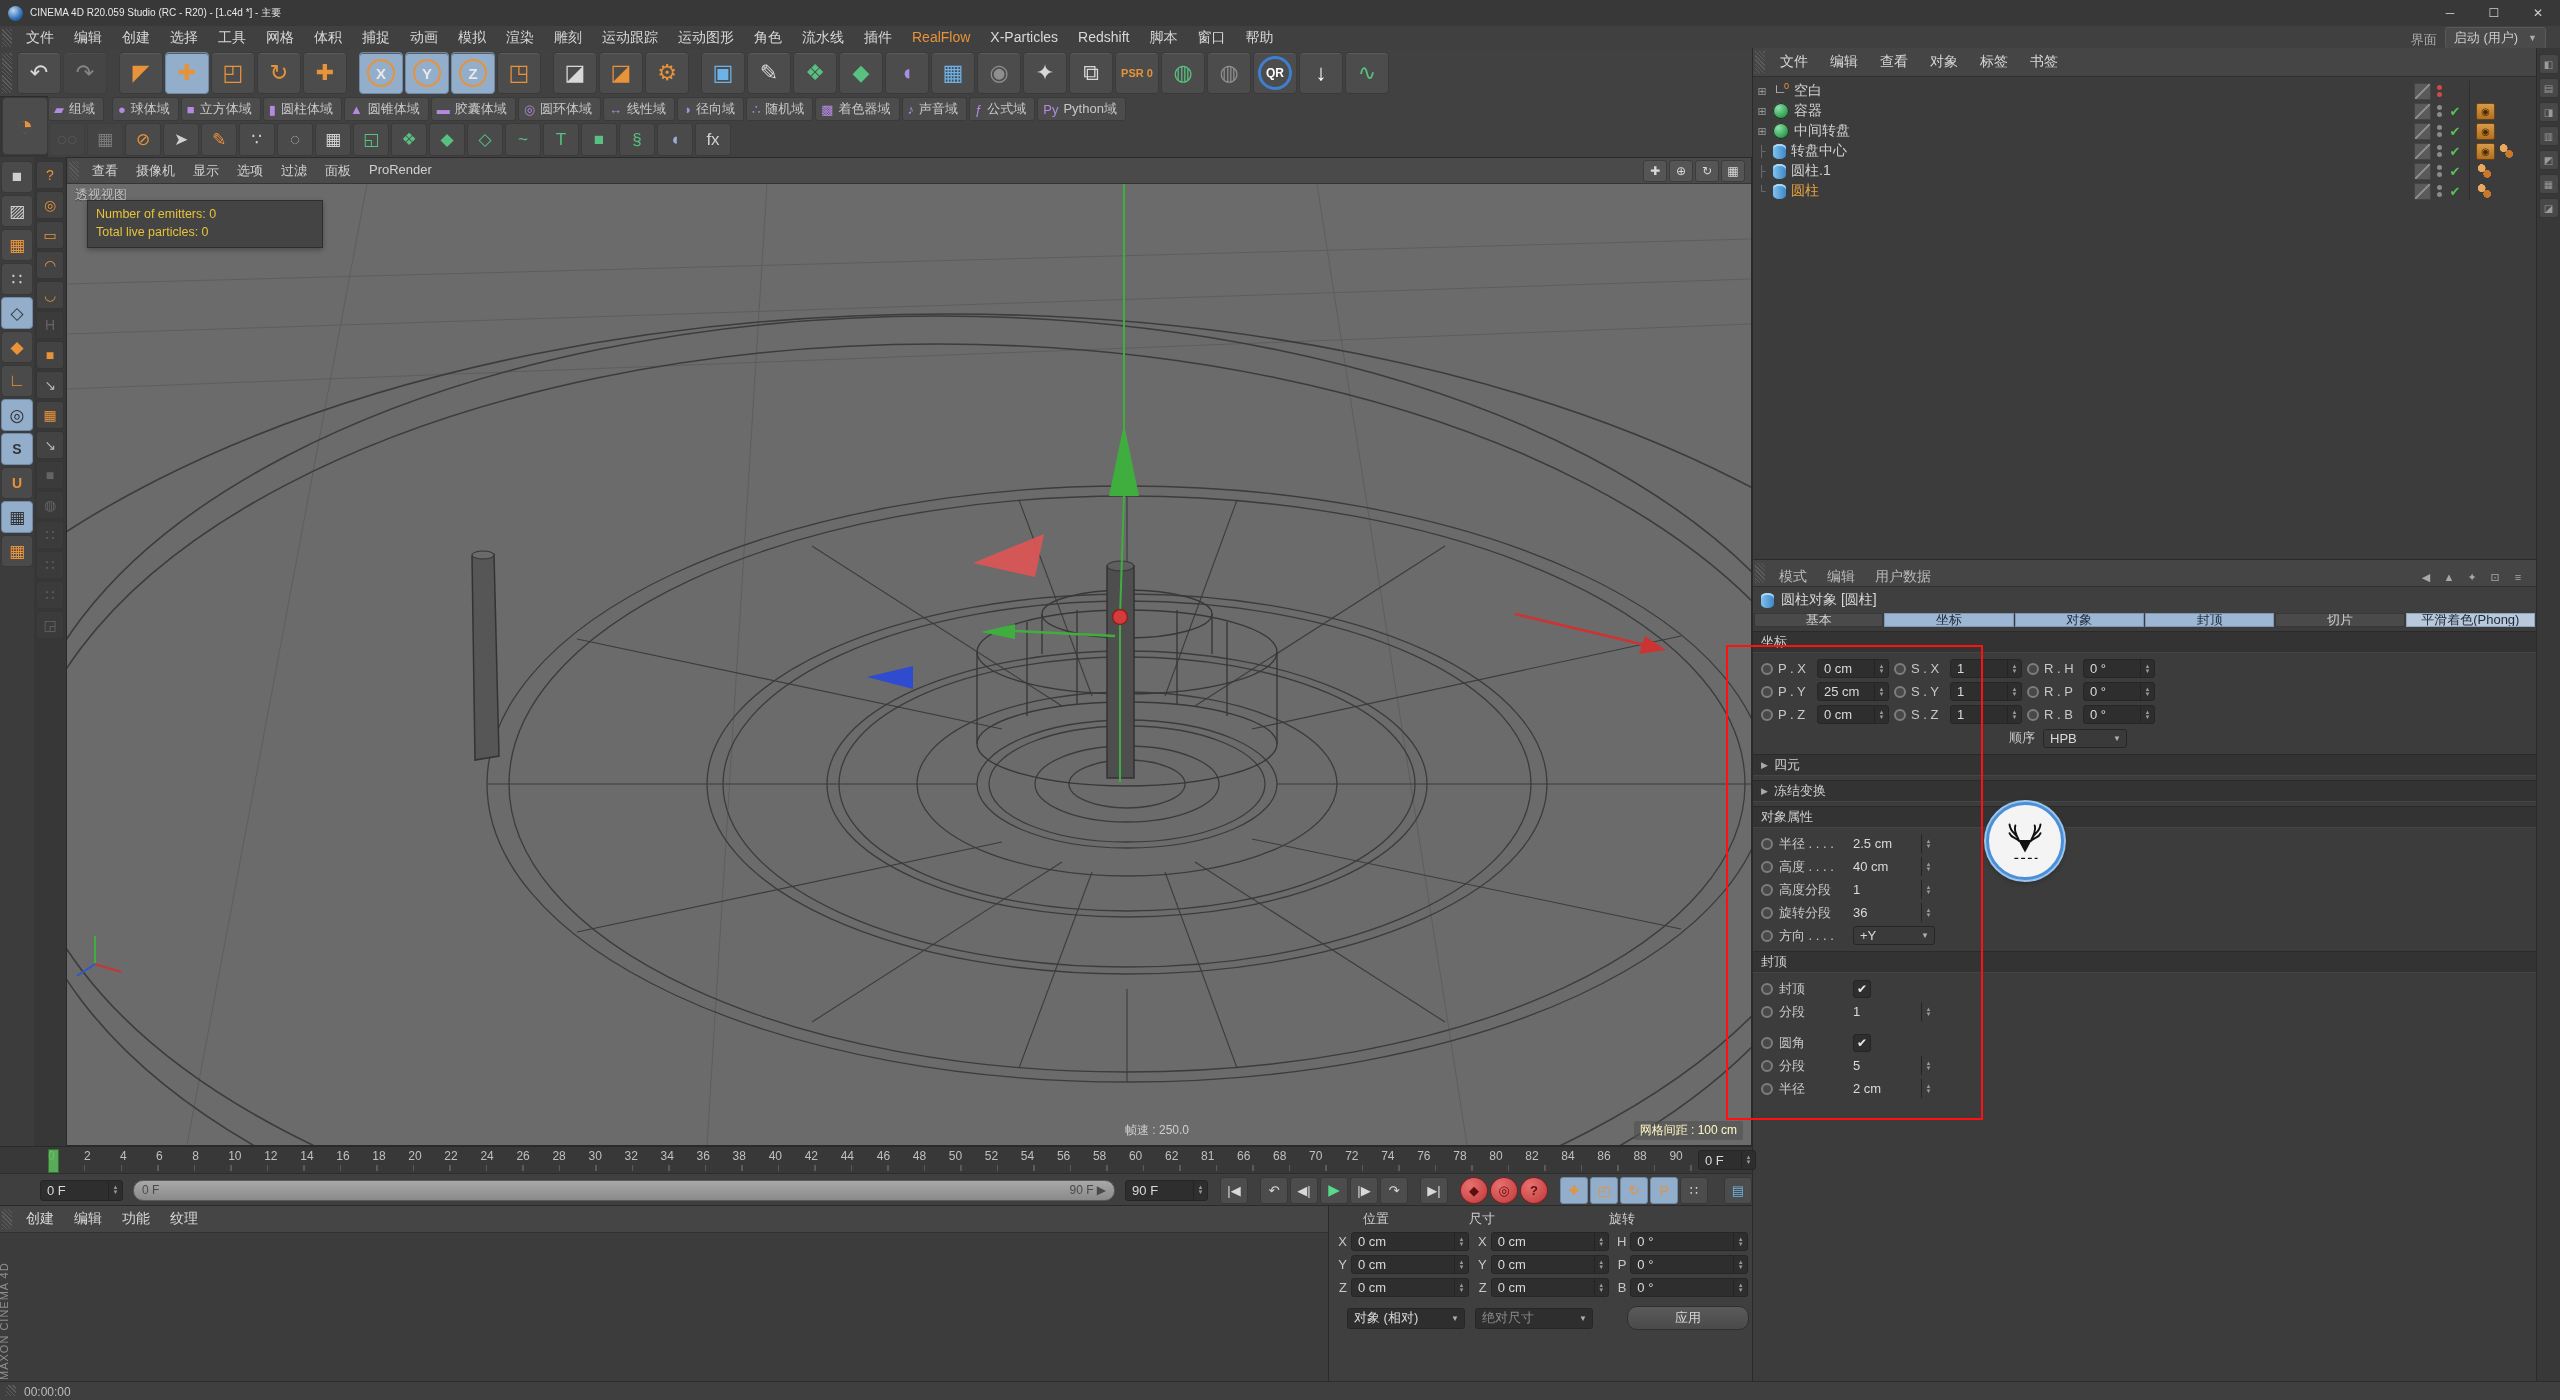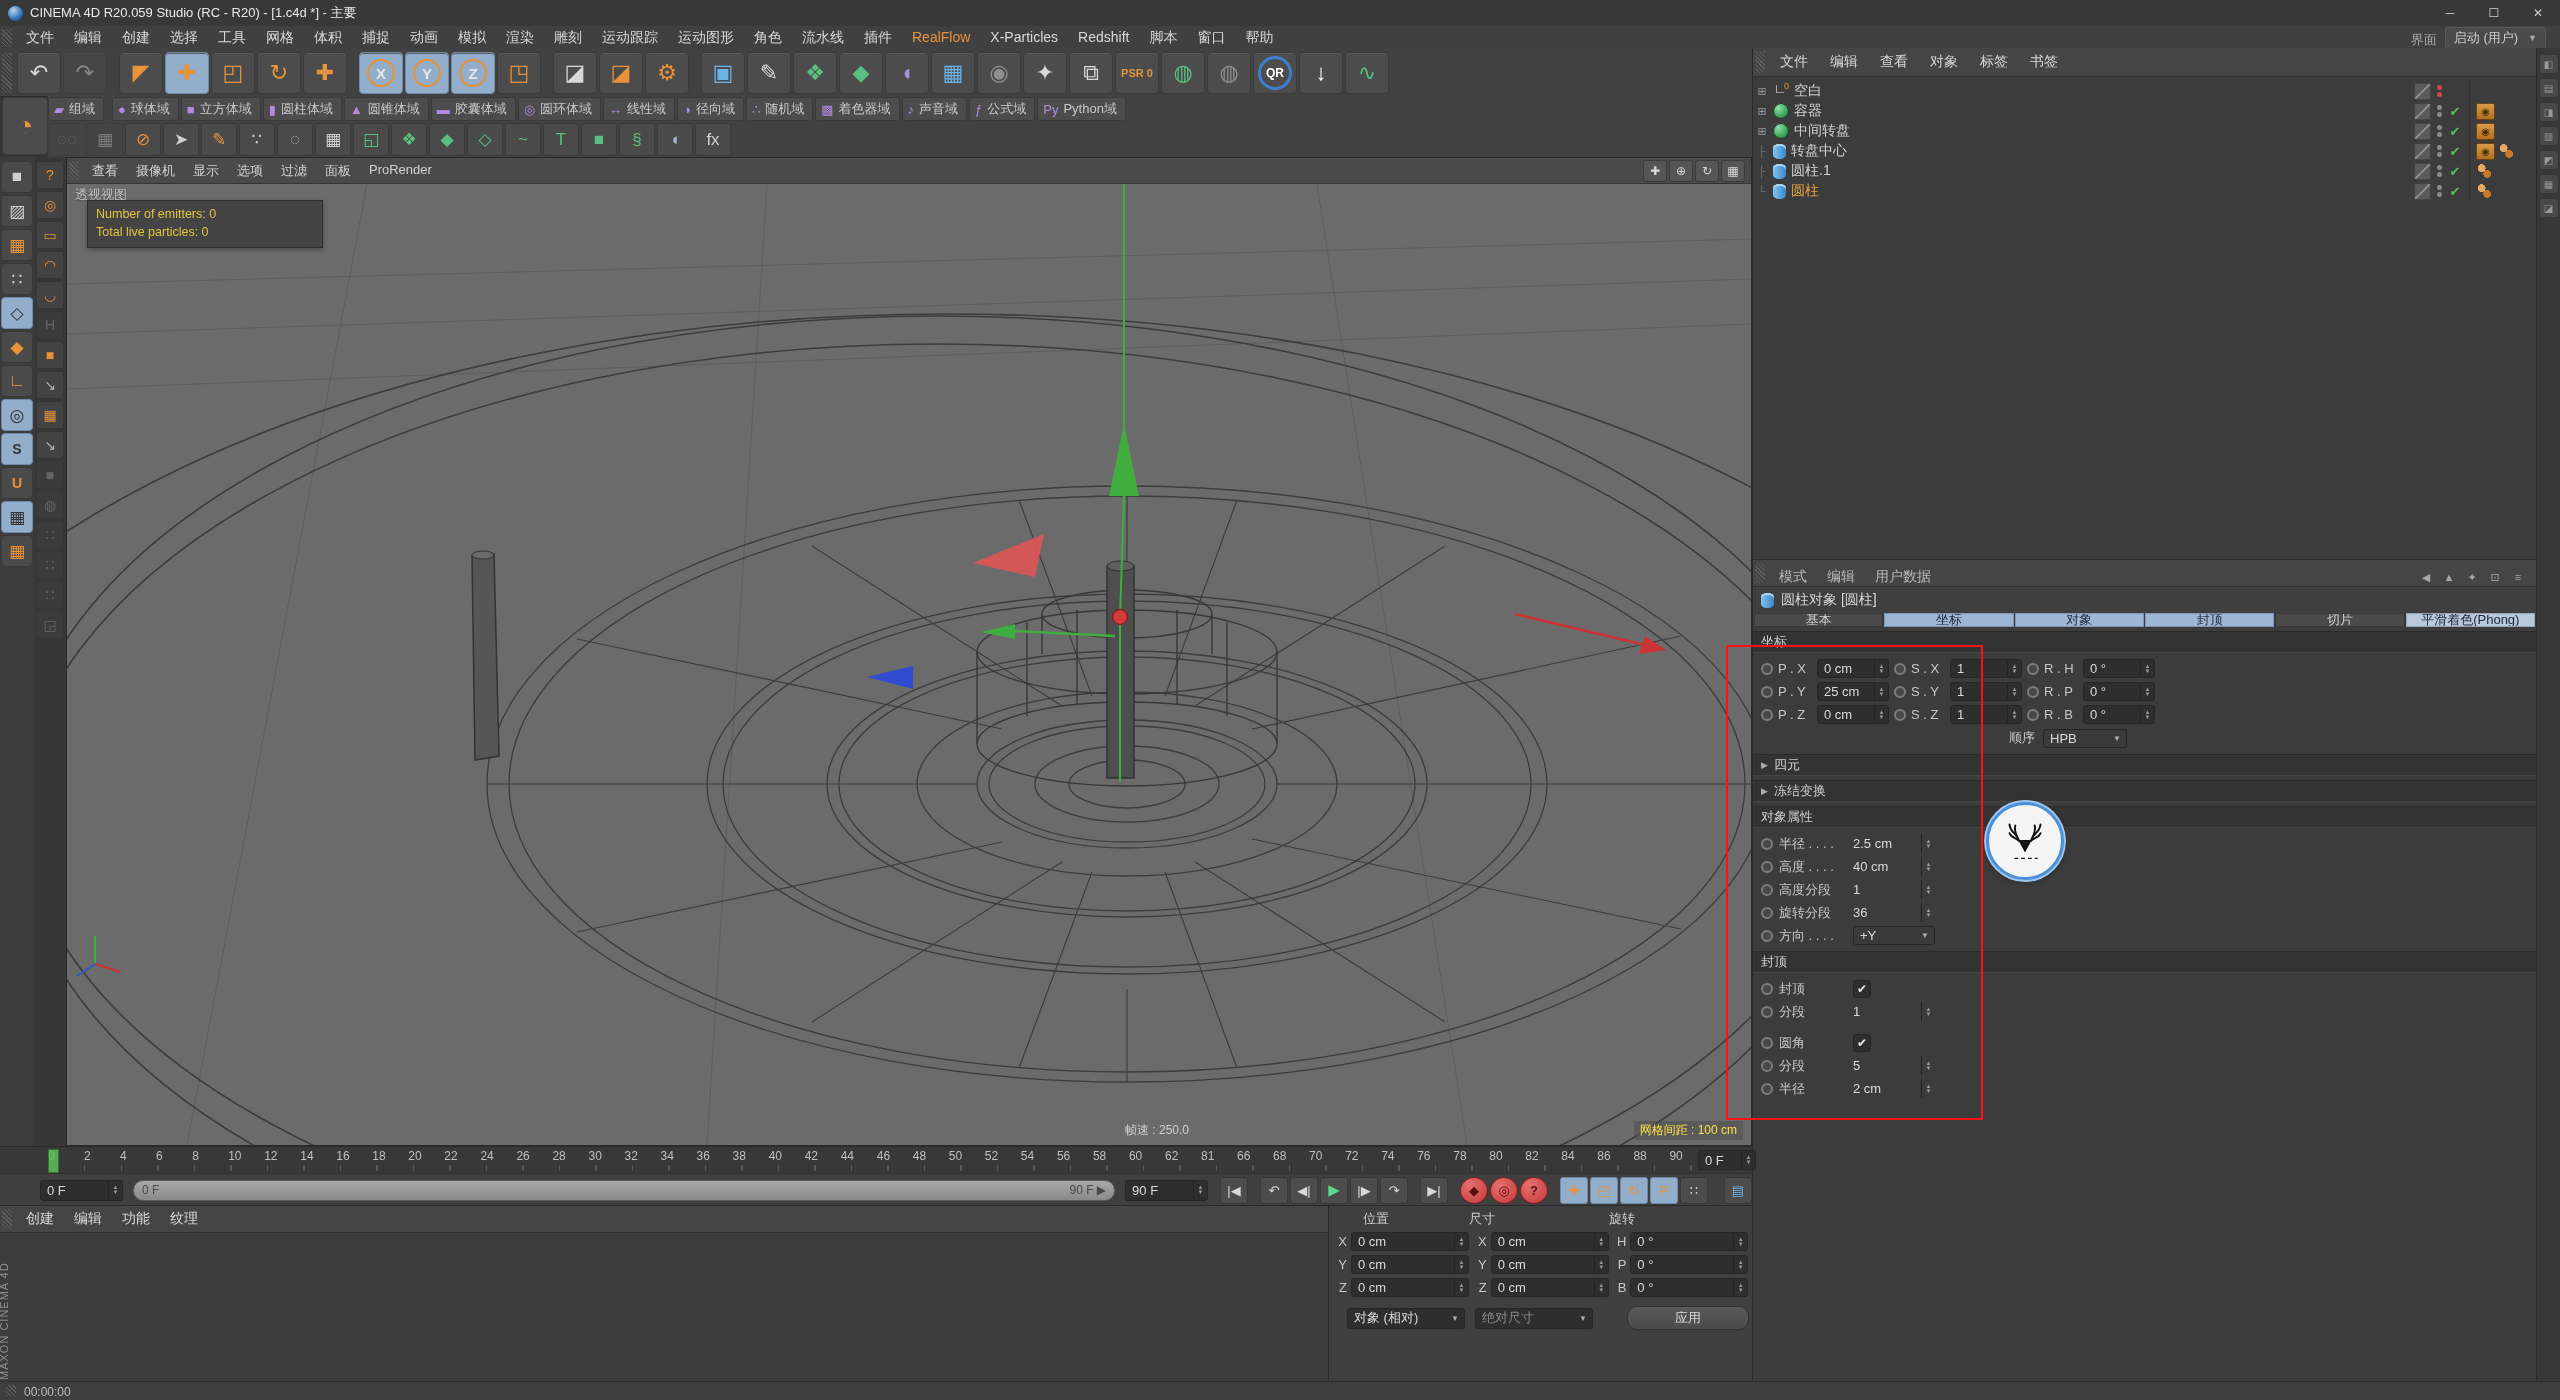--- a/index.html
+++ b/index.html
@@ -5,21 +5,21 @@
   html,body{margin:0;padding:0;width:2560px;height:1400px;overflow:hidden;
     background:#353535;font-family:"Liberation Sans","DejaVu Sans",sans-serif;
     -webkit-font-smoothing:antialiased;color:#d5d5d5;font-size:14px;}
   .grip{width:10px;align-self:stretch;margin:3px 4px 3px 2px;
     background:repeating-linear-gradient(45deg,#5d5d5d 0 1px,transparent 1px 3px);}
   
   #titlebar{position:absolute;left:0;top:0;width:2560px;height:26px;background:#383838;
     display:flex;align-items:center;border-bottom:1px solid #2a2a2a;}
   #applogo{width:15px;height:15px;border-radius:50%;margin:0 7px 0 8px;
     background:radial-gradient(circle at 35% 30%,#bcd6f0,#2e6fb4 60%,#143a66);}
-  #titletext{color:#e8e8e8;font-size:13px}
+  #titletext{color:#e8e8e8;font-size:10px}
   #wincontrols{margin-left:auto;display:flex}
   #wincontrols span{width:44px;height:26px;display:flex;align-items:center;justify-content:center;
     color:#cfcfcf;font-size:12px;}
   
   #menubar{position:absolute;left:0;top:26px;width:2560px;height:24px;background:#404040;
     display:flex;align-items:center;border-bottom:1px solid #2c2c2c;}
   .menu-item{padding:0 10px;font-size:14px;color:#d8d8d8;cursor:default;}
   .menu-item[data-hl="true"]{color:#e8923a}
   #menuright{margin-left:auto;display:flex;align-items:flex-end;margin-right:14px;gap:8px}
   #layoutdd{background:#4a4a4a;border:1px solid #5a5a5a;border-radius:3px;padding:1px 8px;
@@ -92,21 +92,21 @@
   #vpviewicons{margin-left:auto;display:flex;gap:2px;margin-right:6px}
   .vico{width:22px;height:20px;background:#555;border:1px solid #3c3c3c;border-radius:3px;
     display:flex;align-items:center;justify-content:center;font-size:12px;color:#d8d8d8}
   #vpscene{position:absolute;left:0;top:26px;width:1684px;height:961px}
   #vplabel{position:absolute;left:8px;top:28px;font-size:13px;color:#c4c4c4;
     text-shadow:0 1px 1px rgba(0,0,0,.4)}
   #vptip{position:absolute;left:20px;top:42px;width:218px;background:rgba(66,66,66,.95);
     border:1px solid #2e2e2e;padding:4px 8px 6px;box-shadow:0 2px 5px rgba(0,0,0,.3)}
   #vptip div{color:#e6c33c;font-size:12.5px;line-height:18px;white-space:nowrap}
   #vpstatc{position:absolute;left:1058px;bottom:6px;font-size:12px;color:#cfcfcf}
-  #vpstatr{position:absolute;right:8px;bottom:5px;font-size:12px;color:#fde047;
+  #vpstatr{position:absolute;right:8px;bottom:5px;font-size:12px;color:#fef9c3;
     background:rgba(80,80,80,.6);padding:1px 6px;border-radius:2px}
   
   #objmgr{position:absolute;left:1752px;top:48px;width:784px;height:512px;background:#3c3c3c;
     border-left:1px solid #2a2a2a;border-bottom:1px solid #2a2a2a;box-sizing:border-box}
   #ommenu{height:28px;background:#454545;display:flex;align-items:center;border-bottom:1px solid #303030}
   #ommenu .menu-item{font-size:14px;padding:0 11px}
   .orow{height:20px;display:flex;align-items:center;font-size:14px;position:relative}
   .orow .twig{width:18px;flex:none;text-align:center;color:#9a9a9a;font-size:11px}
   .twig[data-twig="plus"]::before{content:"⊞"}
   .twig[data-twig="branch"]::before{content:"├";color:#777}

